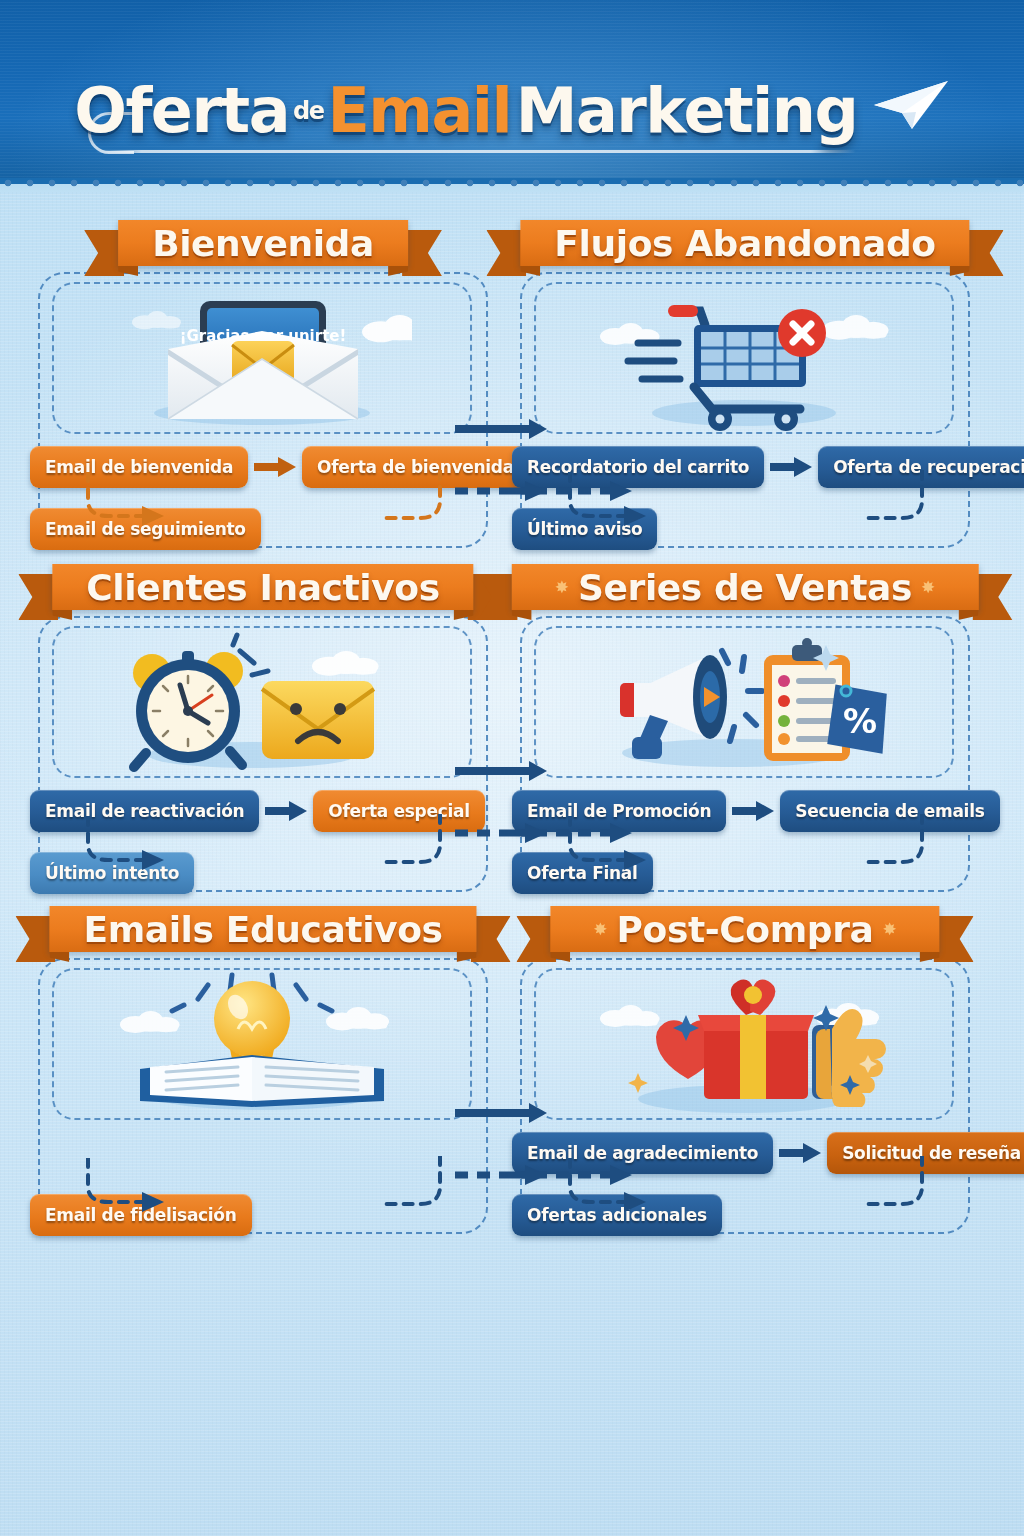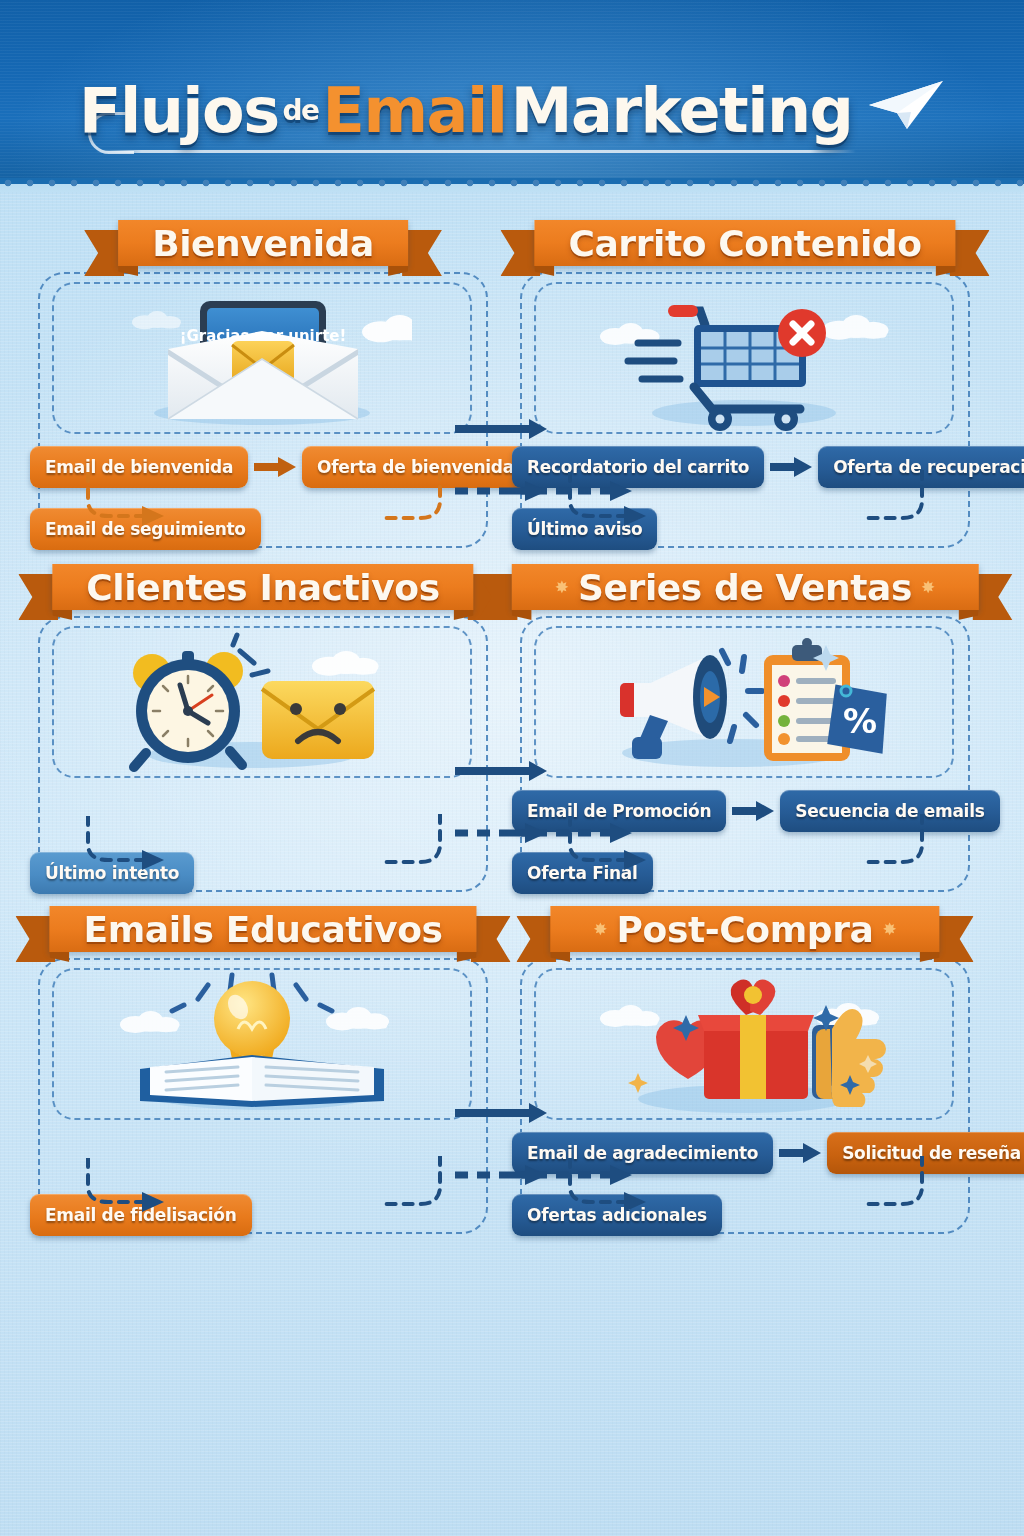--- a/index.html
+++ b/index.html
@@ -74,21 +74,21 @@
   .title-text {
     font-family: "DejaVu Sans", sans-serif;
     font-weight: bold;
     font-size: 62px;
     letter-spacing: -1.5px;
     color: #fdf8ee;
     text-shadow: 0 3px 0 rgba(8,50,92,0.55), 0 5px 8px rgba(4,30,60,0.45);
     vertical-align: middle;
   }
   .title-de {
-    font-size: 28px;
+    font-size: 24px;
     padding: 0 4px;
   }
   .title-orange { color: #f4912f; }
   .plane {
     display: inline-block;
     vertical-align: middle;
     margin-left: 10px;
     margin-bottom: 8px;
   }
   .title-underline {
@@ -269,21 +269,21 @@
     pointer-events: none;
   }
 </style>
 </head>
 <body>
 
 <div id="header">
   <div class="title-hook"></div>
   <div class="title-underline"></div>
   <div id="title-wrap">
-    <span class="title-text">Flujos</span><span class="title-text title-de">de</span><span class="title-text title-orange">Email</span>
+    <span class="title-text">Oferta</span><span class="title-text title-de">de</span><span class="title-text title-orange">Email</span>
     <span class="title-text">Marketing</span>
     <span class="plane">
       <svg width="78" height="52" viewBox="0 0 78 52">
         <polygon points="2,26 76,2 40,50 30,34" fill="#ffffff"></polygon>
         <polygon points="30,34 40,50 44,33" fill="#d9e8f5"></polygon>
         <polygon points="2,26 76,2 30,34" fill="#f2f8fd"></polygon>
       </svg>
     </span>
   </div>
   <div class="perf-strip"></div>
@@ -374,21 +374,21 @@
     <div class="card-frame"></div>
     <div class="inner-frame"></div>
 
     <div class="ribbon">
       <div class="ribbon-tail left"></div>
       <div class="ribbon-tail right"></div>
       <div class="ribbon-body">
         <div class="ribbon-fold left"></div>
         <div class="ribbon-fold right"></div>
 
-        <span class="ribbon-label">Carrito Contenido</span>
+        <span class="ribbon-label">Flujos Abandonado</span>
 
       </div>
     </div>
 
     <div class="illus">
       <svg width="300" height="146" viewBox="0 0 300 146">
       <g opacity="0.9" transform="translate(6,38) scale(0.85)">
             <ellipse cx="18" cy="16" rx="18" ry="10" fill="#fff"></ellipse>
             <ellipse cx="36" cy="12" rx="15" ry="12" fill="#fff"></ellipse>
             <ellipse cx="54" cy="16" rx="16" ry="9" fill="#fff"></ellipse>
@@ -510,20 +510,28 @@
             </linearGradient>
           </defs>
       <rect x="150" y="52" width="112" height="78" rx="10" fill="url(#yel2)"></rect>
       <path d="M150 60 L206 100 L262 60" fill="none" stroke="#d39a14" stroke-width="4"></path>
       <circle cx="184" cy="80" r="6" fill="#3a3a3a"></circle>
           <circle cx="228" cy="80" r="6" fill="#3a3a3a"></circle>
       <path d="M186 112 q20 -18 40 0" fill="none" stroke="#3a3a3a" stroke-width="6" stroke-linecap="round"></path>
     </svg>
     </div>
 
+    <div class="flowrow r1">
+      <span class="pill navy">Email de reactivación</span>
+      <span class="arrow"><svg width="42" height="22" viewBox="0 0 42 22">
+    <rect x="0" y="7" width="26" height="8" fill="#1e4d80"></rect>
+    <polygon points="24,1 42,11 24,21" fill="#1e4d80"></polygon>
+          </svg></span>
+      <span class="pill orange">Oferta especial</span>
+    </div>
 
     <div class="flowrow r2">
       <span class="pill blue">Último intento</span>
     </div>
 
     <svg class="downhook" style="left:0;top:252px;" width="466" height="86">
       <path d="M58 0 V28 Q58 44 78 44 H118" fill="none" stroke="#1e4d80" stroke-width="4" stroke-dasharray="9 8" stroke-linecap="round"></path>
       <polygon points="112,34 134,44 112,54" fill="#1e4d80"></polygon>
     </svg>
 

